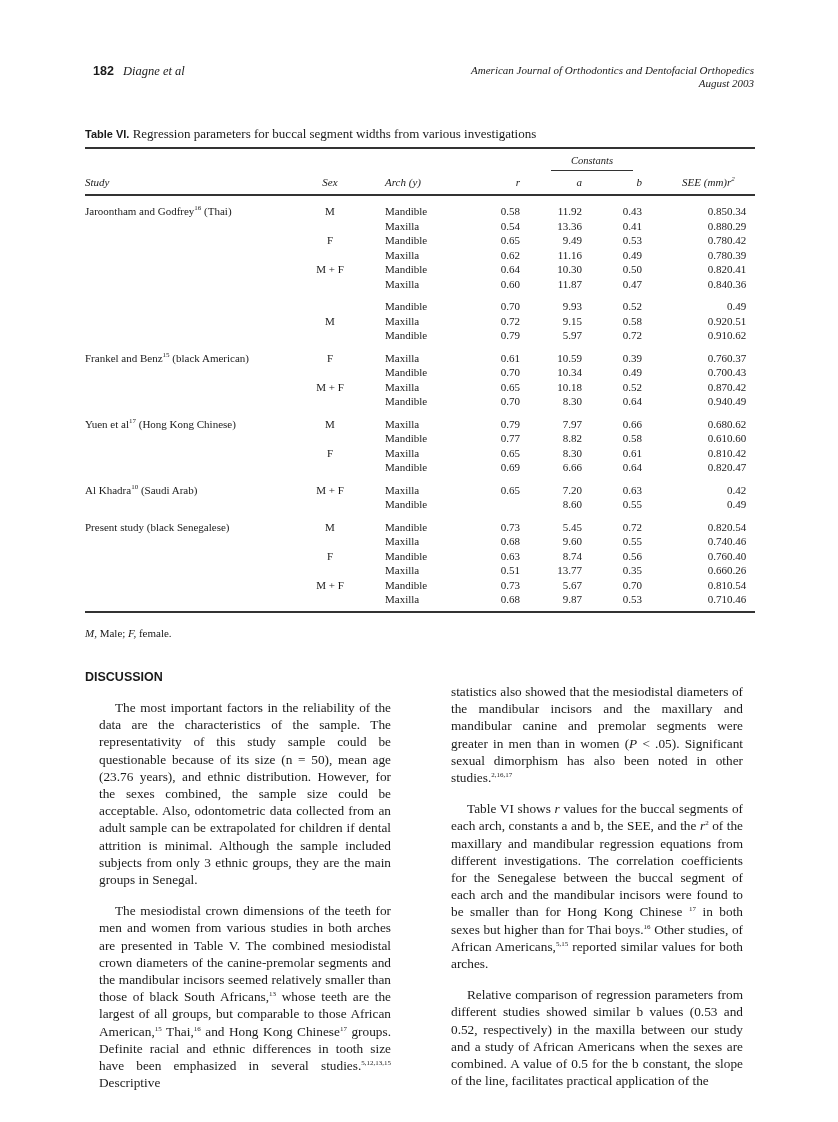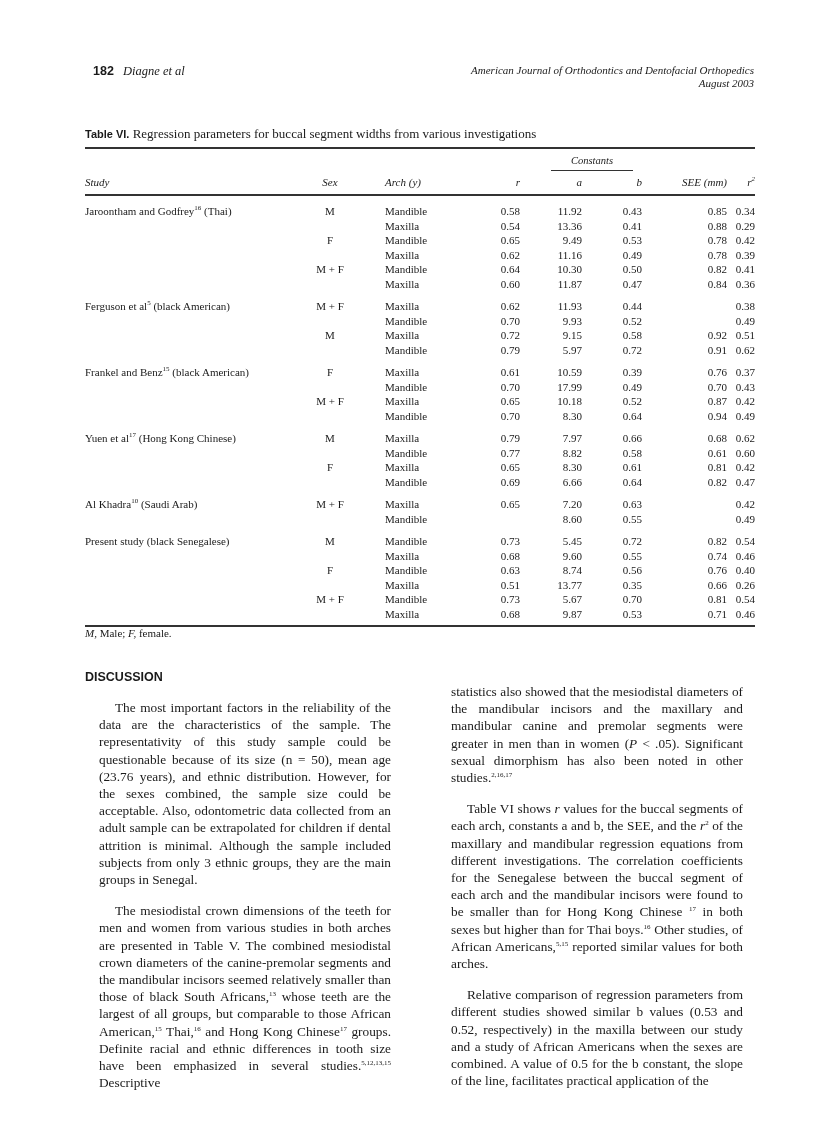--- a/index.html
+++ b/index.html
@@ -16,21 +16,21 @@
   table { border-collapse:collapse; width:670px; font-size:11px; }
   td, th { padding:0; height:14.5px; line-height:14.5px; white-space:nowrap; font-weight:normal; }
   th { font-style:italic; }
   .c-study { width:210px; text-align:left; }
   .c-sex { width:70px; text-align:center; }
   .c-arch { width:95px; text-align:left; padding-left:20px; }
   .c-r { width:40px; text-align:right; }
   .c-a { width:62px; text-align:right; }
   .c-b { width:60px; text-align:right; }
   .c-see { width:85px; text-align:right; }
-  .c-r2 { text-align:right; }
+  .c-r2 { text-align:left; }
   .gap td { height:8px; }
   sup { font-size:7px; vertical-align:super; line-height:0; }
   .const-line { border-bottom:1px solid #333; }
   .foot { position:absolute; left:85px; top:627px; font-size:11px; }
   .foot i { font-style:italic; }
   .col { position:absolute; top:669px; width:320px; font-size:13.3px; line-height:17.2px; text-align:justify; }
   .col-left { left:85px; }
   .col-right { left:437px; }
   .sec-head { font-family:"Liberation Sans", sans-serif; font-weight:bold; font-size:12.5px; margin:0 0 6px 0; line-height:16px; }
   .col p { margin:14px; text-indent:16px; }
@@ -143,30 +143,20 @@
           <td class="c-r">0.60</td>
           <td class="c-a">11.87</td>
           <td class="c-b">0.47</td>
           <td class="c-see">0.84</td>
           <td class="c-r2">0.36</td>
         </tr>
         <tr class="gap">
           <td></td>
         </tr>
         <tr>
-          <td class="c-study">Ferguson et al<sup>5</sup> (black American)</td>
-          <td class="c-sex">M + F</td>
-          <td class="c-arch">Maxilla</td>
-          <td class="c-r">0.62</td>
-          <td class="c-a">11.93</td>
-          <td class="c-b">0.44</td>
-          <td class="c-see"></td>
-          <td class="c-r2">0.38</td>
-        </tr>
-        <tr>
           <td class="c-study"></td>
           <td class="c-sex"></td>
           <td class="c-arch">Mandible</td>
           <td class="c-r">0.70</td>
           <td class="c-a">9.93</td>
           <td class="c-b">0.52</td>
           <td class="c-see"></td>
           <td class="c-r2">0.49</td>
         </tr>
         <tr>
@@ -200,21 +190,21 @@
           <td class="c-a">10.59</td>
           <td class="c-b">0.39</td>
           <td class="c-see">0.76</td>
           <td class="c-r2">0.37</td>
         </tr>
         <tr>
           <td class="c-study"></td>
           <td class="c-sex"></td>
           <td class="c-arch">Mandible</td>
           <td class="c-r">0.70</td>
-          <td class="c-a">17.99</td>
+          <td class="c-a">10.34</td>
           <td class="c-b">0.49</td>
           <td class="c-see">0.70</td>
           <td class="c-r2">0.43</td>
         </tr>
         <tr>
           <td class="c-study"></td>
           <td class="c-sex">M + F</td>
           <td class="c-arch">Maxilla</td>
           <td class="c-r">0.65</td>
           <td class="c-a">10.18</td>

